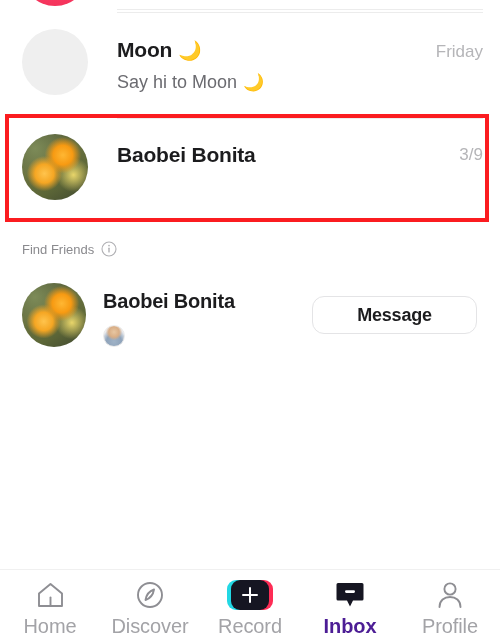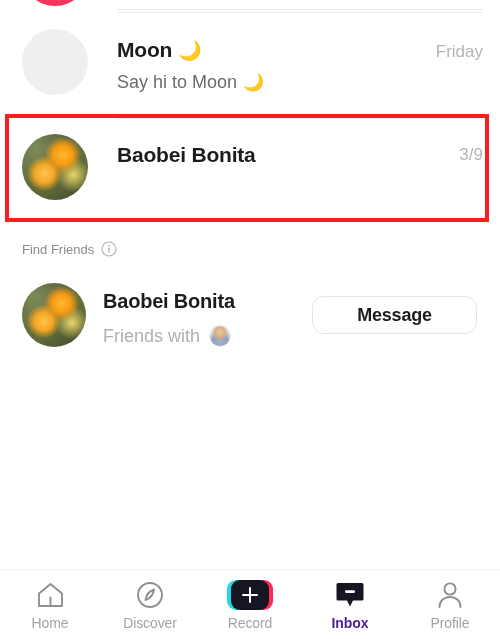--- a/index.html
+++ b/index.html
@@ -264,21 +264,21 @@
     position: relative;
   }
   .tab-icon {
     height: 30px;
     display: flex;
     align-items: center;
     justify-content: center;
   }
   .tab-label {
     margin-top: 5px;
-    font-size: 14px;
+    font-size: 20px;
     color: #a3a3a7;
     letter-spacing: -0.1px;
   }
   .tab.active .tab-label {
     color: #4c1d95;
     font-weight: bold;
   }
 
   .record-icon {
     position: relative;
@@ -411,21 +411,20 @@
         <circle cx="8" cy="4.6" r="0.85" fill="#b0b0b4"></circle>
         <rect x="7.3" y="6.6" width="1.4" height="5" rx="0.7" fill="#b0b0b4"></rect>
       </svg>
     </span>
   </div>
 
   <div class="suggest-row">
     <div class="avatar flower"></div>
     <div class="suggest-name">Baobei Bonita</div>
     <div class="suggest-sub">
-      <span>Friends with</span>
       <span class="mini-avatar"></span>
     </div>
   </div>
 
   <button class="message-btn">Message</button>
 
   <div class="tabbar">
 
     <div class="tab">
       <span class="tab-icon">

